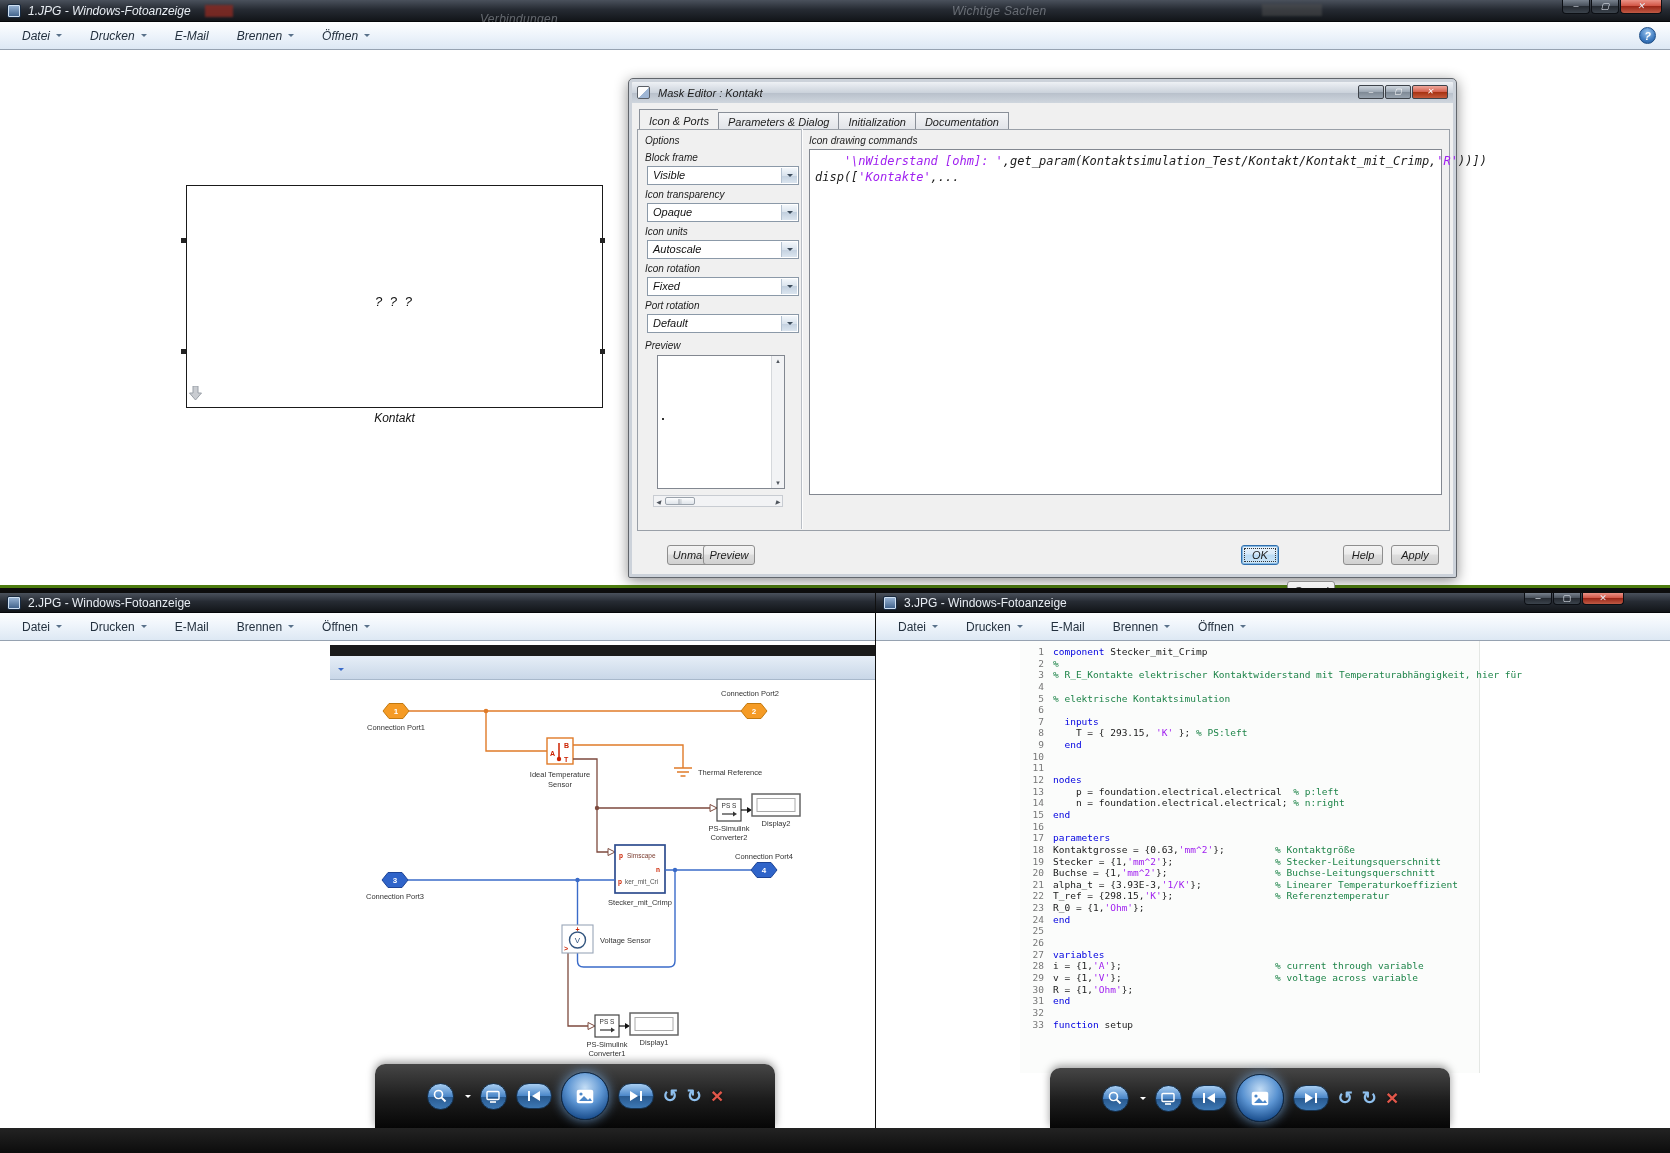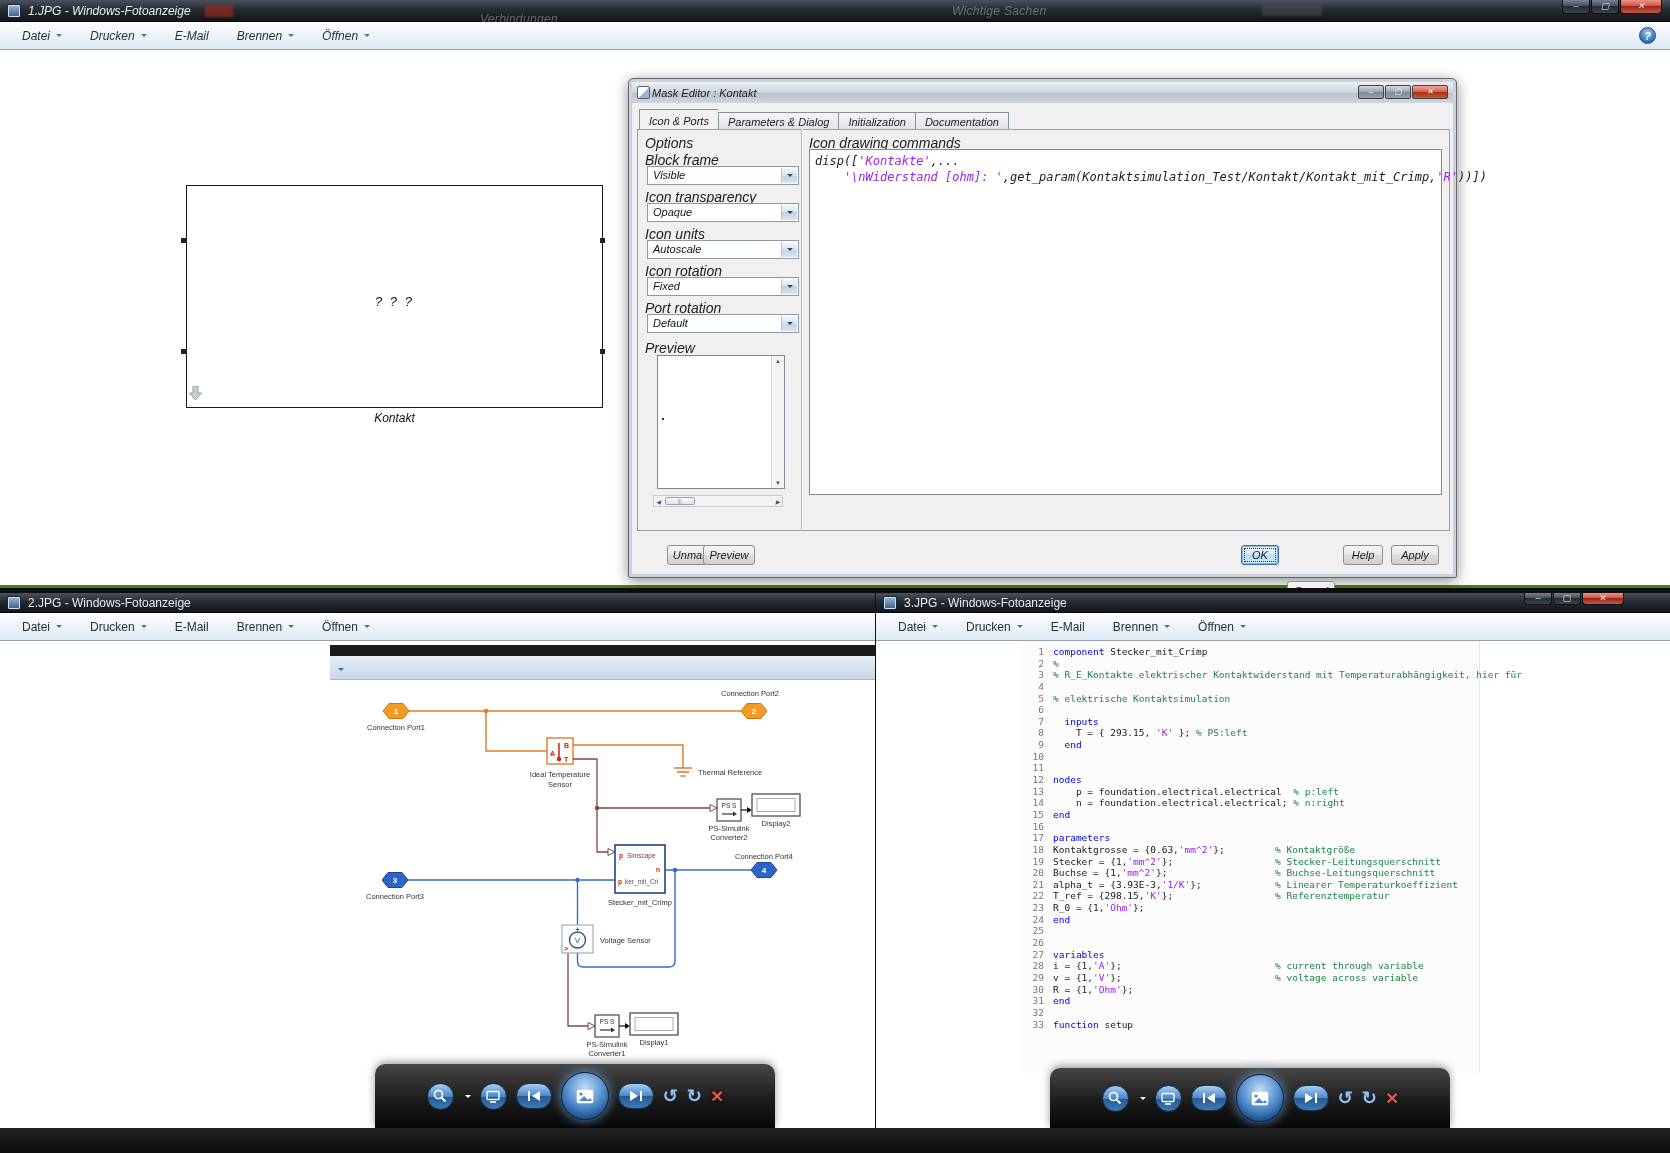--- a/index.html
+++ b/index.html
@@ -37,35 +37,35 @@
     background:radial-gradient(circle at 50% 30%,#9cc6ef,#3f7bc0 60%,#235a9b);
     color:#fff;font-size:11px;font-weight:bold;text-align:center;line-height:17px;
     border:1px solid #1d4d86;}
 
   
   #mask-dialog{left:628px;top:78px;width:829px;height:500px;background:#f0f0f0;
     border:1px solid #62666c;border-radius:5px 5px 2px 2px;
     box-shadow:0 3px 14px rgba(0,0,0,.45), inset 0 0 0 3px #ccd2da;}
   #mask-titlebar{left:3px;top:3px;right:3px;height:21px;border-radius:3px 3px 0 0;
     background:linear-gradient(#eef1f5,#ccd3dc 50%,#b7bfca 50%,#cfd6de);
-    display:flex;align-items:center;gap:2px;padding-left:5px;font-size:11px;color:#1c1c1c;}
+    display:flex;align-items:center;gap:8px;padding-left:5px;font-size:11px;color:#1c1c1c;}
   .dlg-icon{width:13px;height:13px;border:1px solid #5a5f66;border-radius:2px;
     background:linear-gradient(135deg,#fdfdfd 50%,#9fb6d4 50%);}
   .dbtn{height:14px;width:26px;border:1px solid #3e434a;border-radius:2px;
     font-size:8px;line-height:12px;color:#fff;text-align:center;
     background:linear-gradient(#cfd6de,#9aa5b1 50%,#7d8894 50%,#98a3af);}
   .dbtn.close{width:36px;background:linear-gradient(#efa79c,#d35f4c 50%,#a5300f 50%,#c45a3c);}
   .tab{display:inline-block;padding:3px 9px 4px 9px;font-size:11px;color:#1c1c1c;
     border:1px solid #898f98;background:linear-gradient(#f4f5f7,#dee1e6);
     margin-right:0;border-right:none;cursor:default;}
   .tab:last-child{border-right:1px solid #898f98;}
   .tab.active{background:#f0f0f0;border-bottom:1px solid #f0f0f0;padding-top:5px;position:relative;top:-1px;}
   #mask-panel{left:8px;top:50px;width:813px;height:402px;border:1px solid #9aa0a8;
     background:#f0f0f0;}
-  .opt-label{position:absolute;left:16px;font-size:14px;color:#1c1c1c;}
+  .opt-label{position:absolute;left:16px;font-size:10px;color:#1c1c1c;}
   .combo{position:absolute;left:18px;width:152px;height:19px;background:#fff;
     border:1px solid #8b99a8;cursor:default;}
   .combo .cb-val{font-size:11px;color:#111;padding:2px 0 0 5px;}
   .cb-btn{position:absolute;right:1px;top:1px;bottom:1px;width:16px;
     background:linear-gradient(#f3f7fb,#d9e3ed 50%,#c2d0df 50%,#dbe5ef);
     border-left:1px solid #b4c2d1;display:flex;align-items:center;justify-content:center;}
   .cb-arrow{width:0;height:0;border:3.5px solid transparent;border-top-color:#3c4c5c;margin-top:3px;}
   #preview-box{left:28px;top:276px;width:128px;height:134px;background:#fff;
     border:1px solid #828790;}
   .vscroll{position:absolute;right:0;top:0;bottom:0;width:13px;background:#f2f3f5;
@@ -243,22 +243,22 @@
         </div>
       </div>
       <div class="hscroll">
         <span style="padding:0 2px;">◀</span>
         <span class="hthumb">|||</span>
         <span style="margin-left:auto;padding:0 2px;">▶</span>
       </div>
 
       <span class="opt-label" style="left:180px;top:56px;">Icon drawing commands</span>
       <div class="abs" id="mask-code">
+          <div class="cl"><span class="tk-pl">    </span><span class="tk-st">'\nWiderstand [ohm]: '</span><span class="tk-pl">,get_param(Kontaktsimulation_Test/Kontakt/Kontakt_mit_Crimp,</span><span class="tk-st">'R'</span><span class="tk-pl">))])</span></div>
           <div class="cl"><span class="tk-pl">disp([</span><span class="tk-st">'Kontakte'</span><span class="tk-pl">,...</span></div>
-          <div class="cl"><span class="tk-pl">    </span><span class="tk-st">'\nWiderstand [ohm]: '</span><span class="tk-pl">,get_param(Kontaktsimulation_Test/Kontakt/Kontakt_mit_Crimp,</span><span class="tk-st">'R'</span><span class="tk-pl">))])</span></div>
         </div>
 
       <span class="w7btn" style="left:14px;top:466px;width:52px;margin-left:24px;">Unmask</span>
       <span class="w7btn" style="left:74px;top:466px;width:52px;">Preview</span>
       <span class="w7btn focused" style="left:612px;top:466px;width:38px;">OK</span>
       <span class="w7btn" style="left:658px;top:466px;width:48px;margin-top:36px;">Cancel</span>
       <span class="w7btn" style="left:714px;top:466px;width:40px;">Help</span>
       <span class="w7btn" style="left:762px;top:466px;width:48px;">Apply</span>
     </div>
   </div>

